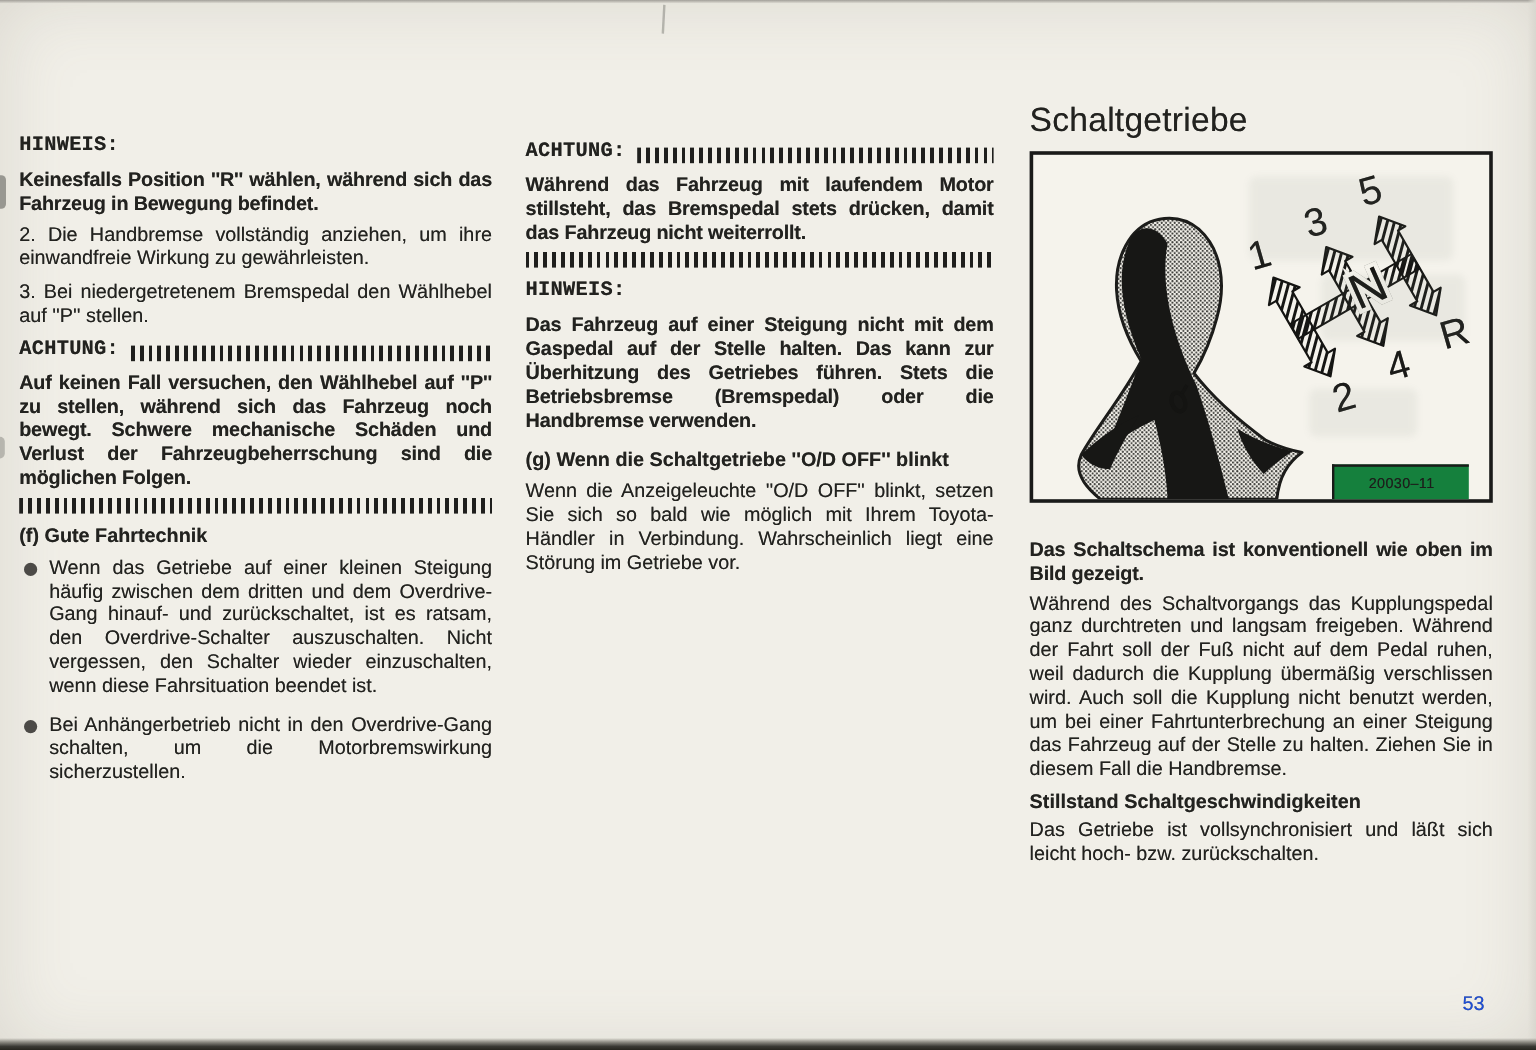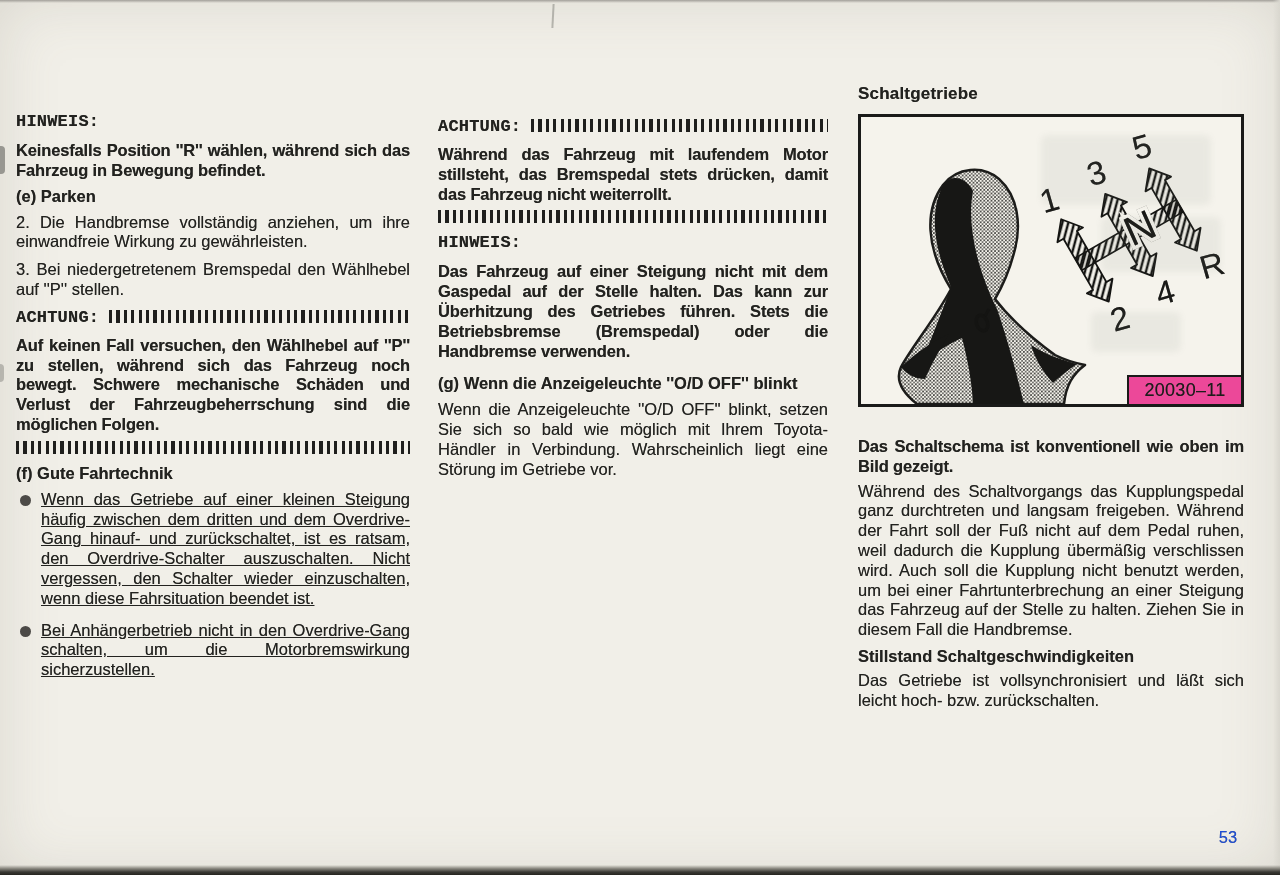--- a/index.html
+++ b/index.html
@@ -22,57 +22,56 @@
 
   .col{position:absolute;text-align:justify;}
   .col1{left:16px;top:112px;width:394px;}
   .col2{left:438px;top:117px;width:390px;}
   .col3{left:858px;top:84px;width:386px;}
 
   .h-label{font-weight:bold;font-size:17px;letter-spacing:.2px;margin:0 0 10px 0;text-align:left;font-family:Liberation Mono, monospace;}
   .sub-heading{font-weight:bold;font-size:16.5px;margin:0 0 7px 0;text-align:left;white-space:nowrap;}
   p.body{font-size:16.5px;line-height:19.8px;margin:0 0 8px 0;}
   p.bold-body{font-size:16.5px;line-height:19.8px;font-weight:bold;letter-spacing:-0.15px;margin:0 0 6px 0;}
-  .warn-row{display:flex;align-items:flex-start;margin:2px 0 9px 0;}
+  .warn-row{display:flex;align-items:flex-end;margin:2px 0 9px 0;}
   .warn-row .h-label{margin:0;}
   .ticks{flex:1;height:13px;margin-left:10px;margin-top:2px;
     background:repeating-linear-gradient(90deg,#1f1f1d 0 3.2px,rgba(0,0,0,0) 3.2px 7.4px);}
   .ticks-row{height:13px;margin:5px 0 10px 0;
     background:repeating-linear-gradient(90deg,#1f1f1d 0 3.2px,rgba(0,0,0,0) 3.2px 7.4px);}
-  .bullet{display:flex;margin:0 0 12px 0;text-decoration:underline;}
+  .bullet{display:flex;margin:0 0 12px 0;}
   .bullet .dot{flex:0 0 auto;width:11px;height:11px;border-radius:50%;background:#4c4a47;margin:5px 10px 0 4px;}
   .bullet p.body{margin:0;flex:1;}
 
-  .section-title{font-weight:bold;font-size:17px;letter-spacing:.2px;margin:0 0 10px 0;text-align:left;}
+  .section-title{font-weight:normal;font-size:28px;letter-spacing:.2px;margin:0 0 10px 0;text-align:left;}
   .figure{position:relative;width:380px;height:287px;border:3px solid #1a1a19;background:#f5f3ec;margin:0 0 30px 0;}
   .figure svg{display:block;}
-  .fig-caption{position:absolute;right:0;bottom:0;width:112px;height:27px;
+  .fig-caption{position:absolute;right:17px;bottom:0;width:112px;height:27px;
     border-top:2.5px solid #1a1a19;border-left:2.5px solid #1a1a19;
     display:flex;align-items:center;justify-content:center;
-    font-size:18px;letter-spacing:.3px;color:#1d1d1b;background:#ec4899;}
+    font-size:12px;letter-spacing:.3px;color:#1d1d1b;background:#15803d;}
   .smudge{position:absolute;background:#7a8578;opacity:.09;filter:blur(3px);border-radius:6px;}
 
   .schema-heading{font-weight:bold;font-size:16.5px;line-height:19.8px;letter-spacing:-0.15px;margin:0 0 5px 0;}
   .page-number{position:absolute;left:1204px;top:828px;width:48px;text-align:center;font-size:16.5px;color:#1d4ed8;}
   .txt{ text-shadow:0 0 .4px rgba(30,30,28,.6); }
 </style>
 </head>
 <body>
 
 <div class="page txt">
 
   <div class="edge-top"></div>
   <div class="crease"></div>
   <div class="edge-mark1"></div>
   <div class="edge-mark2"></div>
 
   <div class="col col1">
     <div class="h-label">HINWEIS:</div>
     <p class="bold-body">Keinesfalls Position ''R'' wählen, während sich das Fahrzeug in Bewegung befindet.</p>
-    <div class="sub-heading">(e) Parken</div>
     <p class="body">2. Die Handbremse vollständig anziehen, um ihre einwandfreie Wirkung zu gewährleisten.</p>
     <p class="body">3. Bei niedergetretenem Bremspedal den Wählhebel auf ''P'' stellen.</p>
     <div class="warn-row">
       <span class="h-label">ACHTUNG:</span>
       <span class="ticks"></span>
     </div>
     <p class="bold-body">Auf keinen Fall versuchen, den Wählhebel auf ''P'' zu stellen, während sich das Fahrzeug noch bewegt. Schwere mechanische Schäden und Verlust der Fahrzeugbeherrschung sind die möglichen Folgen.</p>
     <div class="ticks-row"></div>
     <div class="sub-heading">(f) Gute Fahrtechnik</div>
     <div class="bullet">
@@ -87,21 +86,21 @@
 
   <div class="col col2">
     <div class="warn-row" style="margin-top:0">
       <span class="h-label">ACHTUNG:</span>
       <span class="ticks"></span>
     </div>
     <p class="bold-body">Während das Fahrzeug mit laufendem Motor stillsteht, das Bremspedal stets drücken, damit das Fahrzeug nicht weiterrollt.</p>
     <div class="ticks-row"></div>
     <div class="h-label">HINWEIS:</div>
     <p class="bold-body" style="margin-bottom:13px">Das Fahrzeug auf einer Steigung nicht mit dem Gaspedal auf der Stelle halten. Das kann zur Überhitzung des Getriebes führen. Stets die Betriebsbremse (Bremspedal) oder die Handbremse verwenden.</p>
-    <div class="sub-heading">(g) Wenn die Anzeigeleuchte ''O/D OFF'' blinkt</div>
+    <div class="sub-heading">(g) Wenn die Schaltgetriebe ''O/D OFF'' blinkt</div>
     <p class="body">Wenn die Anzeigeleuchte ''O/D OFF'' blinkt, setzen Sie sich so bald wie möglich mit Ihrem Toyota-Händler in Verbindung. Wahrscheinlich liegt eine Störung im Getriebe vor.</p>
   </div>
 
   <div class="col col3">
     <div class="section-title">Schaltgetriebe</div>
 
     <div class="figure">
       <div class="smudge" style="left:180px;top:18px;width:170px;height:70px"></div>
       <div class="smudge" style="left:240px;top:100px;width:120px;height:55px"></div>
       <div class="smudge" style="left:230px;top:195px;width:90px;height:40px"></div>

